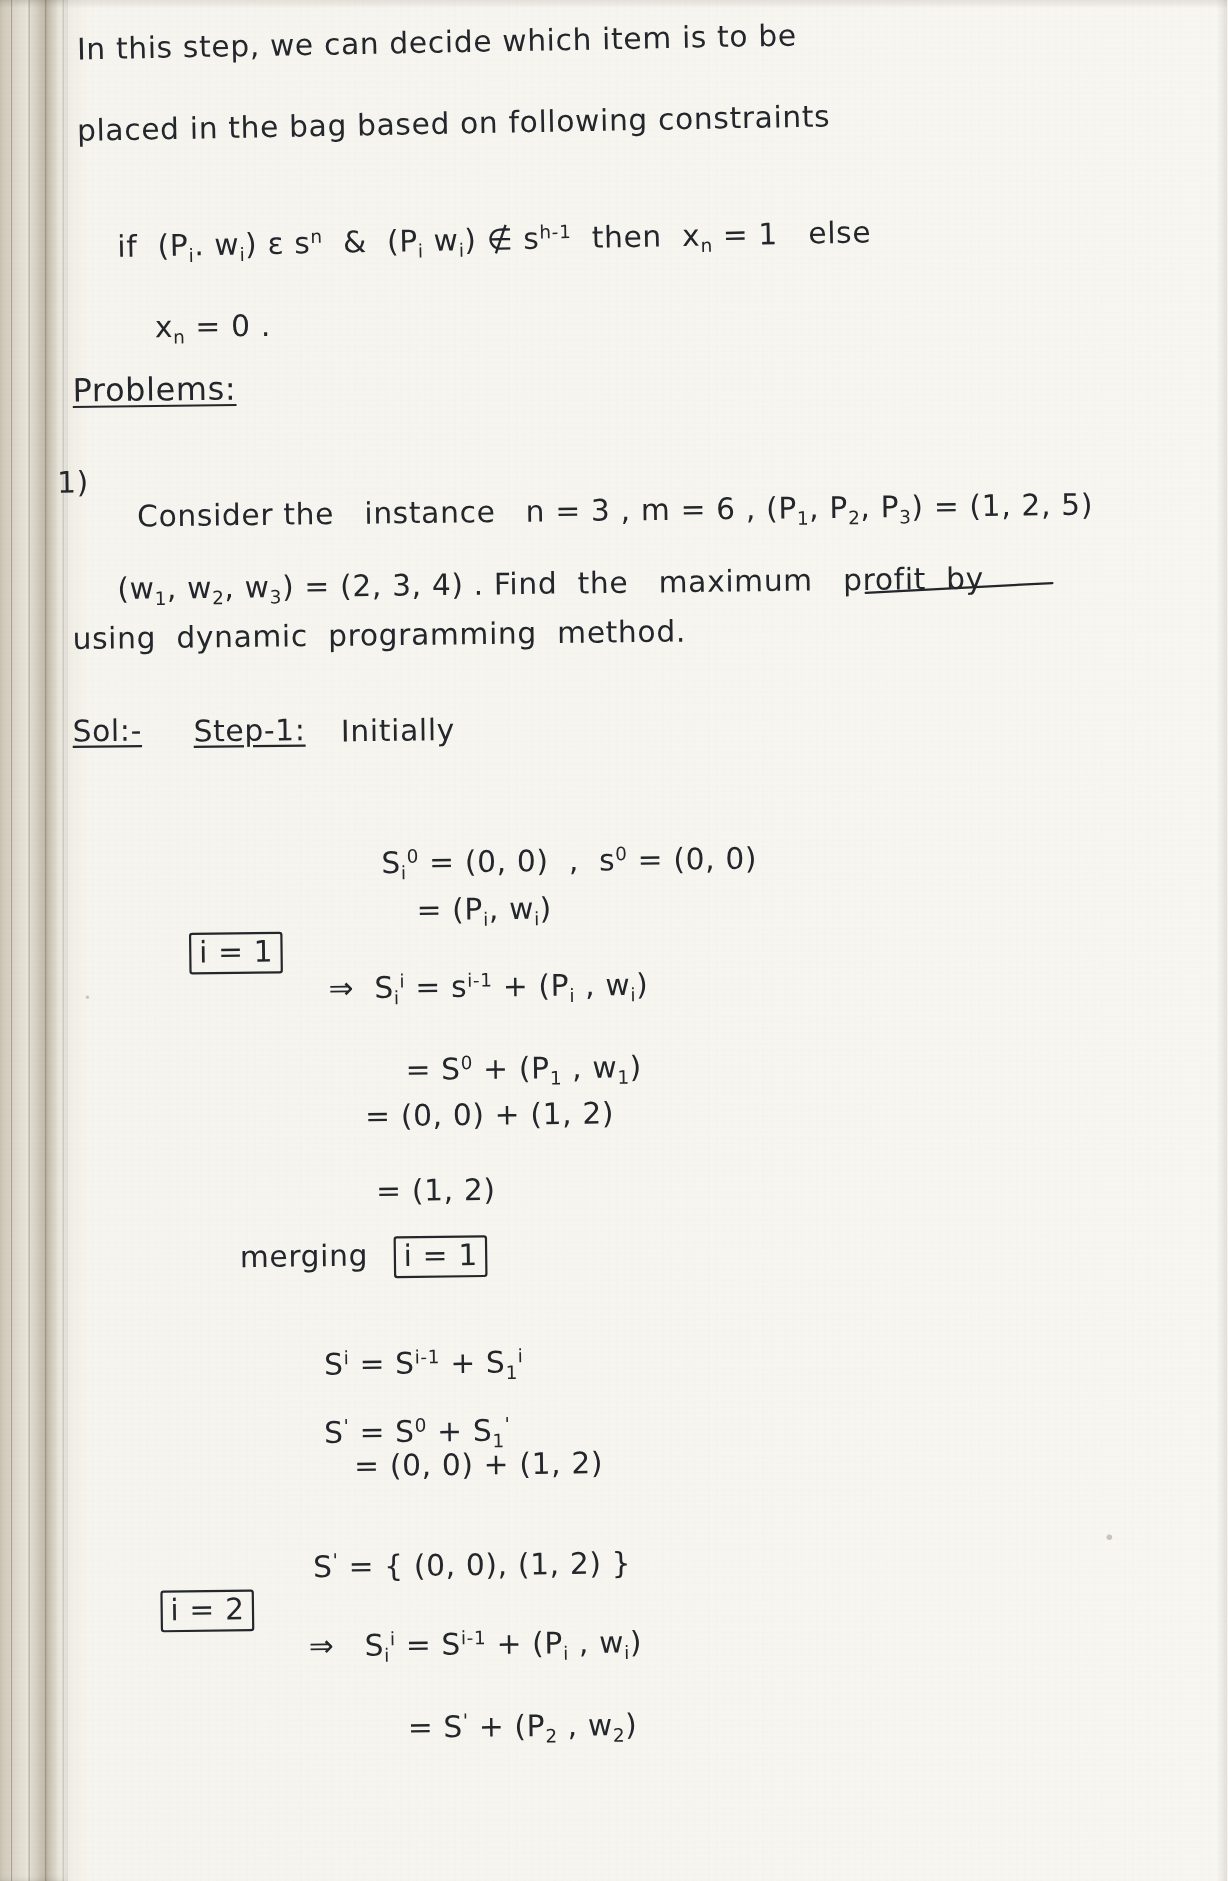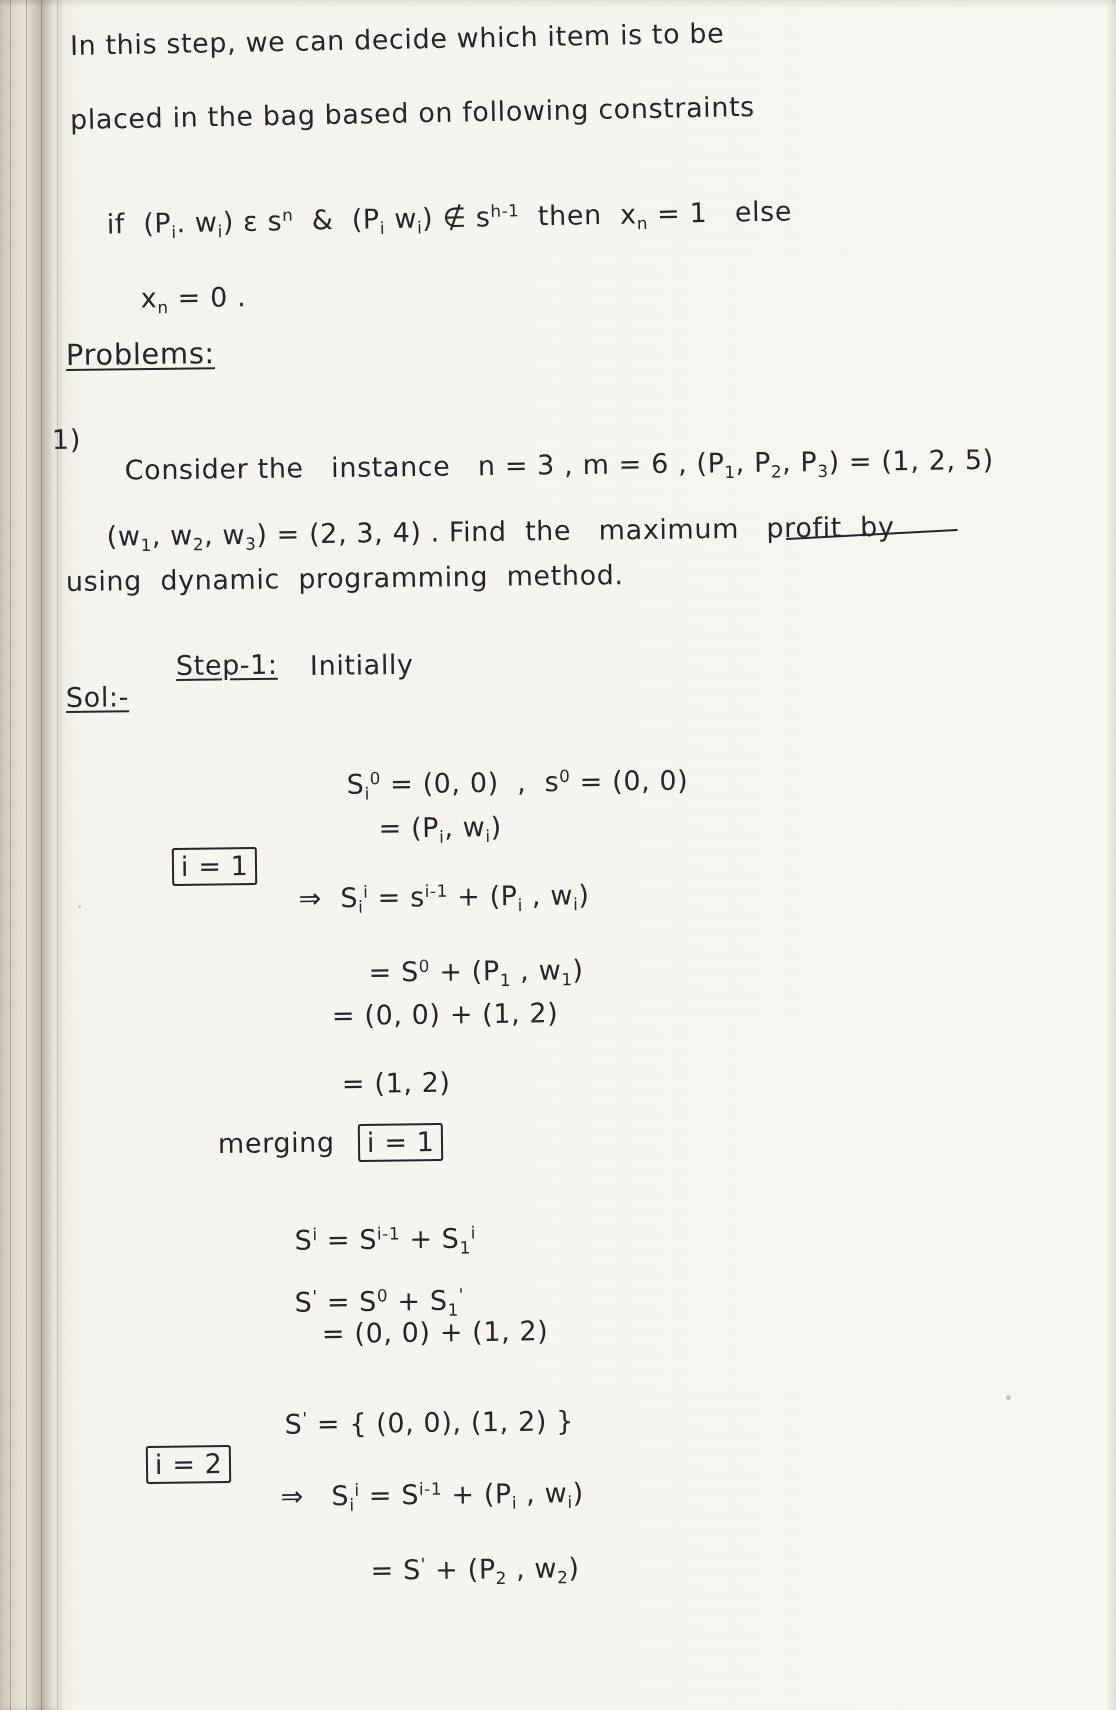--- a/index.html
+++ b/index.html
@@ -131,21 +131,21 @@
     <span>Consider the   instance   n = 3 , m = 6 , (P</span><span class="sub">1</span><span>, P</span><span class="sub">2</span><span>, P</span><span class="sub">3</span><span>) = (1, 2, 5)</span>
   </div>
 
   <div class="ink slant2" style="left:70px; top:490px;">
     <span>(w</span><span class="sub">1</span><span>, w</span><span class="sub">2</span><span>, w</span><span class="sub">3</span><span>) = (2, 3, 4) . Find  the   maximum   profit  by</span>
   </div>
   <div class="strike" style="left:786px; top:538px; width:172px; transform: rotate(-3deg);"></div>
 
   <div class="ink slant2" style="left:66px; top:566px;">using  dynamic  programming  method.</div>
 
-  <div class="ink u slant2" style="left:66px; top:650px;margin-top:32px;">Sol:-</div>
+  <div class="ink u slant2" style="left:66px; top:650px;">Sol:-</div>
   <div class="ink u slant2" style="left:176px; top:650px;">Step-1:</div>
   <div class="ink slant2" style="left:310px; top:650px;">Initially</div>
 
   <div class="ink slant2" style="left:310px; top:738px;">
     <span>S</span><span class="sub">i</span><span class="sup">0</span><span> = (0, 0)  ,  s</span><span class="sup">0</span><span> = (0, 0)</span>
   </div>
 
   <div class="ink slant2" style="left:342px; top:782px;">
     <span>= (P</span><span class="sub">i</span><span>, w</span><span class="sub">i</span><span>)</span>
   </div>

